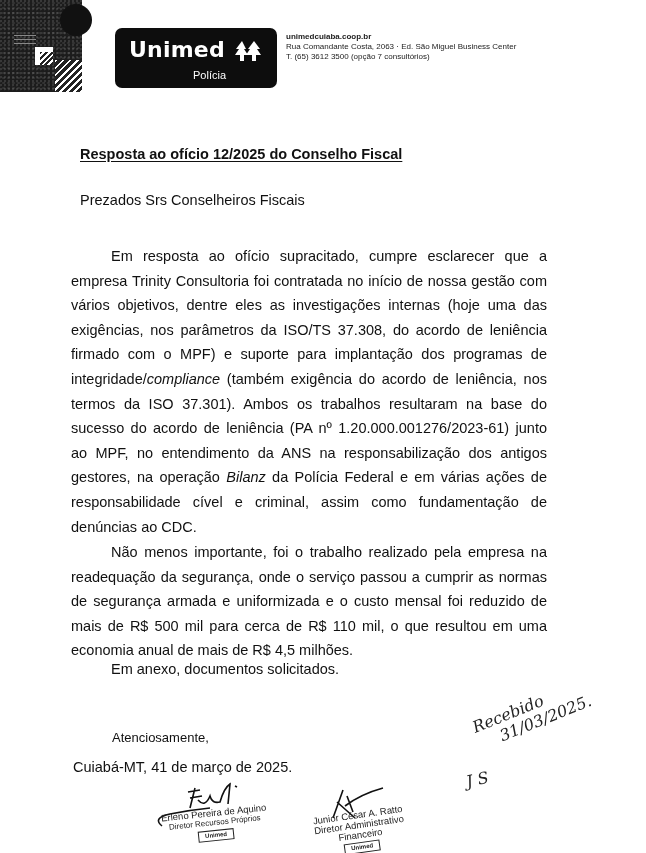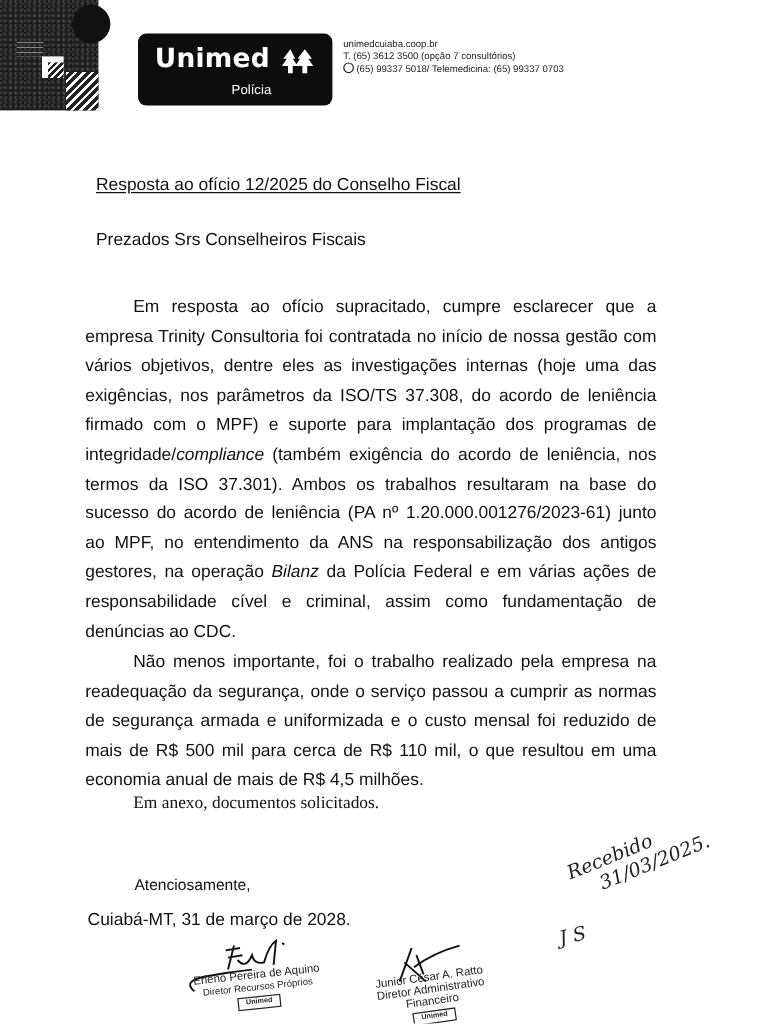--- a/index.html
+++ b/index.html
@@ -83,56 +83,56 @@
       left: 78px; top: 41px;
       font-size: 11px;
     }
     .contact {
       position: absolute;
       left: 286px; top: 32px;
       font-size: 8px;
       line-height: 10px;
       color: #222;
     }
-    .contact .site { font-weight: normal; }
+    .contact .site { font-weight: bold; }
     .wa-icon {
       display: inline-block;
       width: 7px; height: 7px;
       border: 1px solid #222;
       border-radius: 50%;
       vertical-align: -1px;
       margin-right: 2px;
     }
 
     
     .subject {
       position: absolute;
       left: 80px; top: 146px;
       font-size: 14.5px;
-      font-weight: normal;
+      font-weight: bold;
       text-decoration: underline;
       text-underline-offset: 2px;
     }
     .greeting {
       position: absolute;
       left: 80px; top: 192px;
       font-size: 14.5px;
     }
     .para {
       position: absolute;
       left: 71px;
       width: 476px;
       font-size: 14.5px;
       line-height: 24.6px;
       text-align: justify;
       text-indent: 40px;
     }
     .p1 { top: 244px; }
     .p2 { top: 540px; }
-    .p3 { top: 657px; font-family: Liberation Serif, serif; }
+    .p3 { top: 657px; }
     .closing {
       position: absolute;
       left: 112px; top: 730px;
       font-size: 13px;
     }
     .date-line {
       position: absolute;
       left: 73px; top: 759px;
       font-size: 14.5px;
     }
@@ -188,34 +188,34 @@
   <span class="logo-name">Unimed</span>
   <svg class="logo-tree" viewBox="0 0 26 22">
     <polygon points="7,1 1,9 4,9 0,15 5,15 5,21 9,21 9,15 13,15 9,9 11,9" fill="#fff"></polygon>
     <polygon points="19,1 13,9 15,9 11,15 17,15 17,21 21,21 21,15 26,15 22,9 25,9" fill="#fff"></polygon>
   </svg>
   <span class="logo-city">Polícia</span>
 </div>
 
 <div class="contact">
   <div class="site">unimedcuiaba.coop.br</div>
+  <div>Rua Comandante Costa, 2063 · Ed. São Miguel Business Center</div>
   <div>T. (65) 3612 3500 (opção 7 consultórios)</div>
-  <div><span class="wa-icon"></span><span>(65) 99337 5018/ Telemedicina: (65) 99337 0703</span></div>
 </div>
 
 <div class="subject">Resposta ao ofício 12/2025 do Conselho Fiscal</div>
 <div class="greeting">Prezados Srs Conselheiros Fiscais</div>
 
 <div class="para p1"><span>Em resposta ao ofício supracitado, cumpre esclarecer que a empresa Trinity Consultoria foi contratada no início de nossa gestão com vários objetivos, dentre eles as investigações internas (hoje uma das exigências, nos parâmetros da ISO/TS 37.308, do acordo de leniência firmado com o MPF) e suporte para implantação dos programas de integridade/</span><i>compliance</i><span> (também exigência do acordo de leniência, nos termos da ISO 37.301). Ambos os trabalhos resultaram na base do sucesso do acordo de leniência (PA nº 1.20.000.001276/2023-61) junto ao MPF, no entendimento da ANS na responsabilização dos antigos gestores, na operação </span><i>Bilanz</i><span> da Polícia Federal e em várias ações de responsabilidade cível e criminal, assim como fundamentação de denúncias ao CDC.</span></div>
 
 <div class="para p2">Não menos importante, foi o trabalho realizado pela empresa na readequação da segurança, onde o serviço passou a cumprir as normas de segurança armada e uniformizada e o custo mensal foi reduzido de mais de R$ 500 mil para cerca de R$ 110 mil, o que resultou em uma economia anual de mais de R$ 4,5 milhões.</div>
 <div class="para p3">Em anexo, documentos solicitados.</div>
 
 <div class="closing">Atenciosamente,</div>
-<div class="date-line">Cuiabá-MT, 31 de março de 2028.</div>
+<div class="date-line">Cuiabá-MT, 41 de março de 2025.</div>
 
 <svg class="scribble" style="left:150px;top:778px;" width="110" height="50" viewBox="0 0 110 50">
   <path d="M45 10 L40 30 M38 14 L50 12 M40 20 L52 18 M48 22 Q55 30 60 18 Q62 26 70 24 Q74 10 80 6 L78 26 M85 8 L87 9 M12 48 Q2 40 20 36 Q40 32 60 30" stroke="#111" stroke-width="1.6" fill="none"></path>
 </svg>
 <div class="sig sig1">
   <div>Erleno Pereira de Aquino</div>
   <div class="role">Diretor Recursos Próprios</div>
   <span class="sig-stamp">Unimed</span>
 </div>
 

